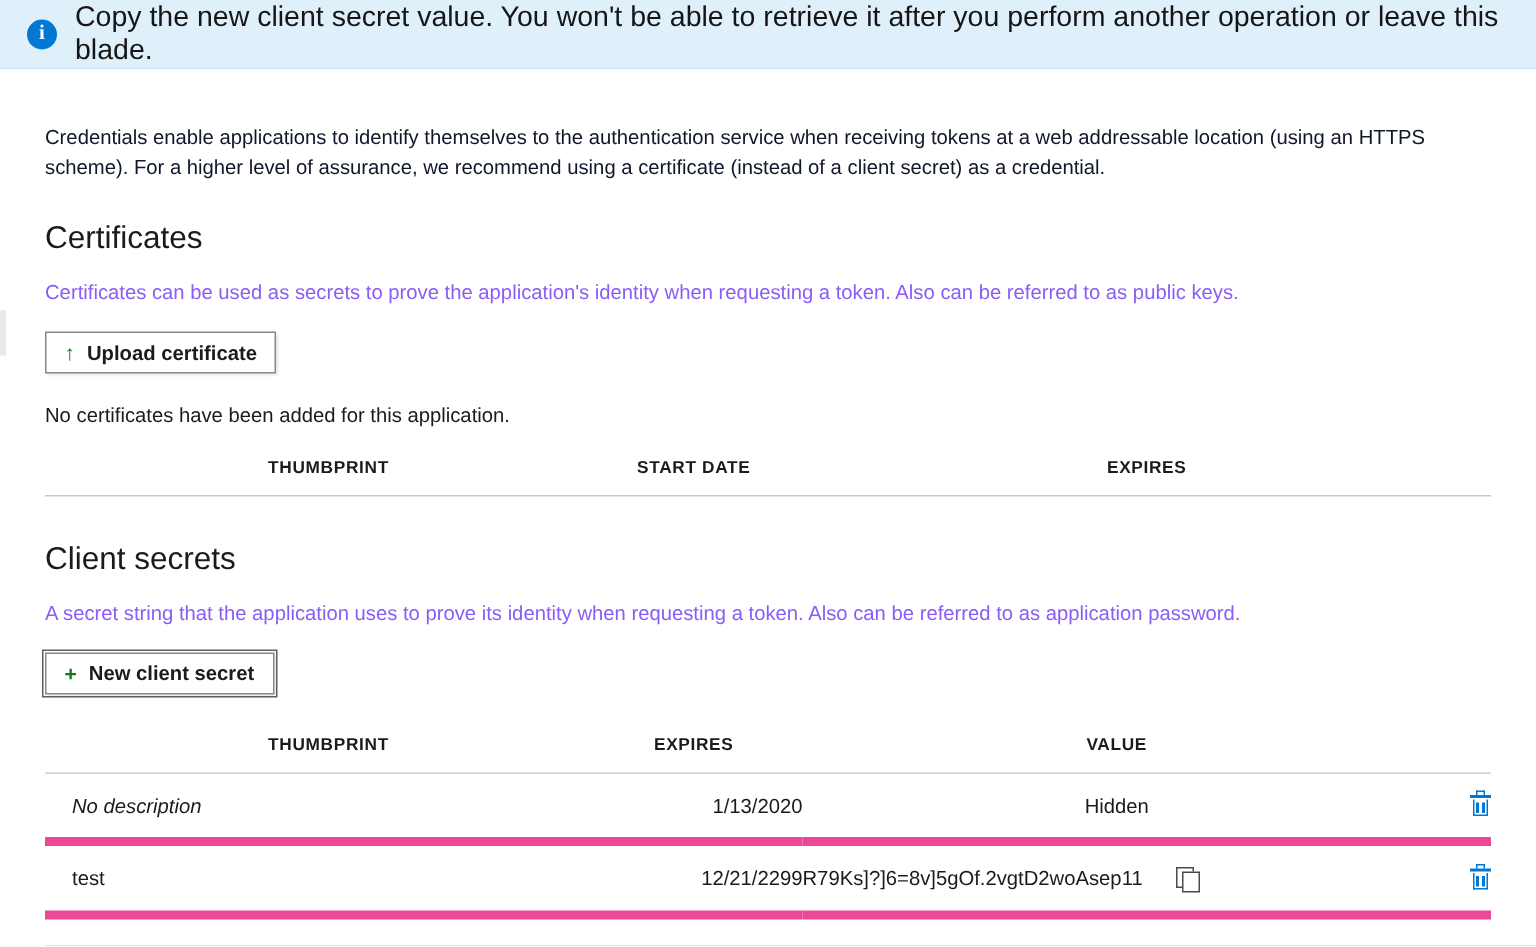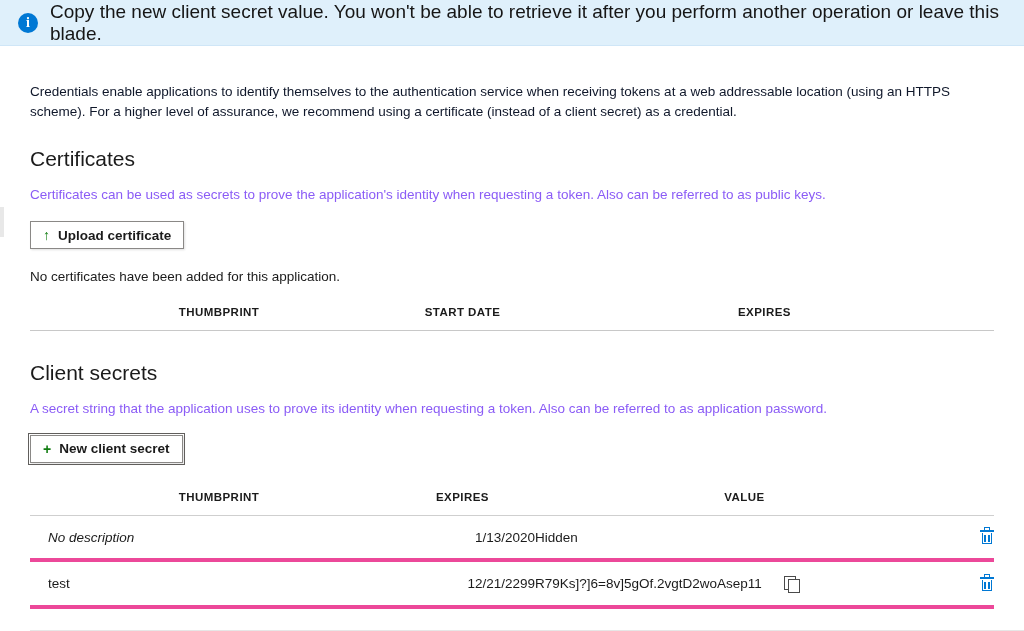--- a/index.html
+++ b/index.html
@@ -126,29 +126,29 @@
     font-weight: bold;
     letter-spacing: 0.45px;
     color: #1b1b1b;
     padding: 10px 0 12px 0;
     border-bottom: 1px solid #cfcfcf;
   }
   .table td {
     font-size: 13.5px;
     color: #1b1b1b;
     padding: 13px 0;
-    border-bottom: 4px solid #ec4899;
+    border-bottom: 6px solid #ec4899;
     vertical-align: middle;
   }
   .cert-table th { border-bottom: 1px solid #c8c8c8; }
   .cert-table { margin-top: 12px; }
 
   .col-1 { width: 360px; padding-left: 18px !important; }
   .col-2 { width: 145px; text-align: right; }
-  .col-3 { width: auto; }
+  .col-3 { width: auto; text-align: center; }
   .col-4 { width: 40px; text-align: right; }
 
   .italic { font-style: italic; }
 
   .value-cell {
     display: flex;
     align-items: center;
     gap: 22px;
   }
   .copy-icon {

